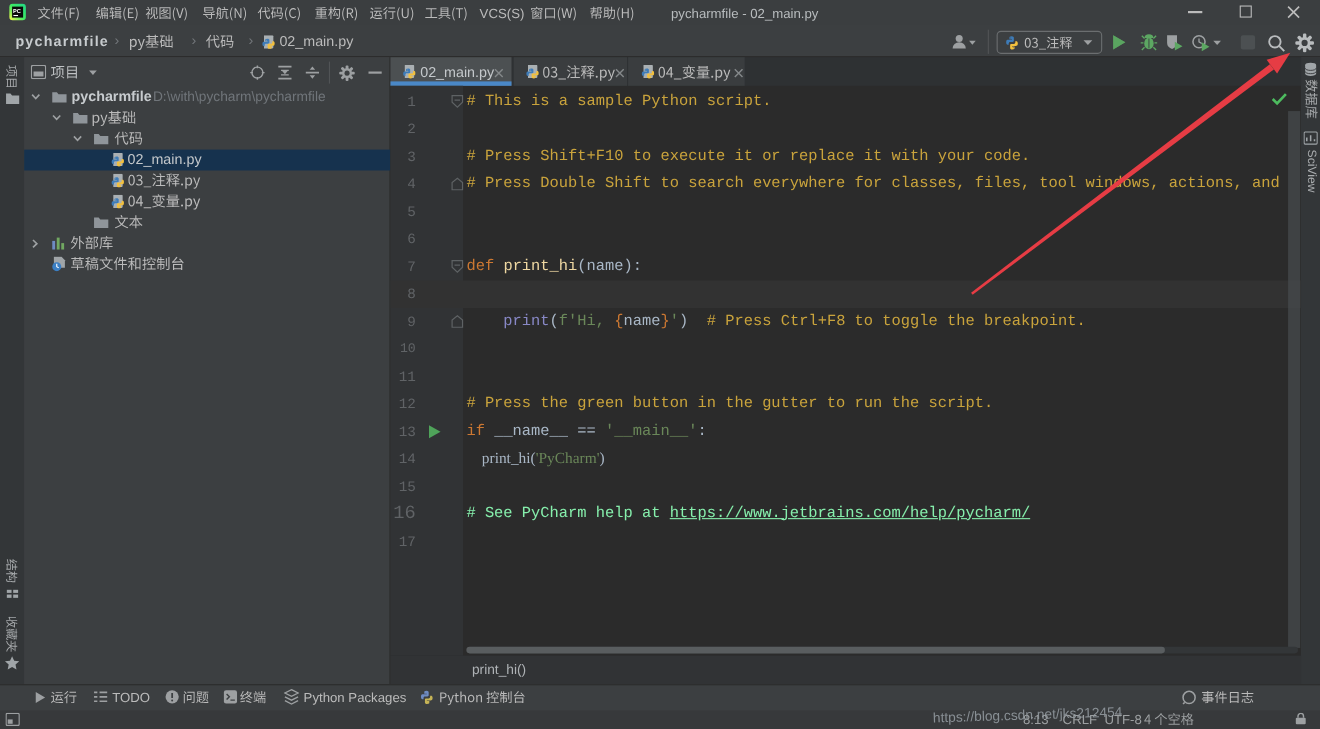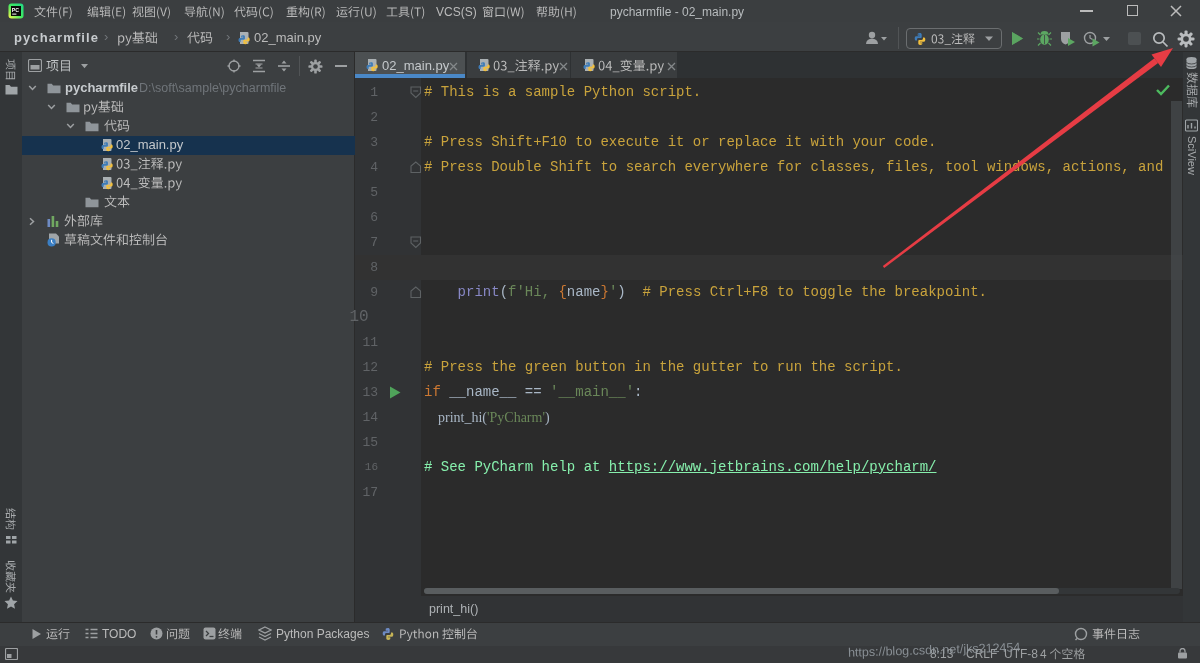--- a/index.html
+++ b/index.html
@@ -190,21 +190,21 @@
     </svg>
 <div class="abs" style="left:335px;top:65px;width:12px;height:1.6px;background:#9DA0A2"></div>
 <div class="abs" style="left:22px;top:136px;width:333px;height:19px;background:#16324E"></div>
 <svg class="abs" style="left:28px;top:84px" width="9" height="8">
       <path d="M1.2 2 L4.5 5.5 L7.8 2" fill="none" stroke="#9DA0A2" stroke-width="1.5"></path>
     </svg>
 <svg class="abs" style="left:47px;top:82.5px" width="14" height="11">
       <path d="M0.5 0.8 h4.2 l1.5 1.8 h7.3 v7.6 h-13 z" fill="#8F959A"></path>
     </svg>
 <div style="position:absolute;left:65px;top:78.2px;height:19.5px;line-height:19.5px;font-size:13px;color:#C7CBCE;font-weight:bold;font-family:'Liberation Sans', sans-serif;white-space:pre;">pycharmfile</div>
-<div style="position:absolute;left:139px;top:78.6px;height:18.8px;line-height:18.8px;font-size:12.5px;color:#70757A;font-family:'Liberation Sans', sans-serif;white-space:pre;">D:\soft\sample\pycharmfile</div>
+<div style="position:absolute;left:139px;top:78.6px;height:18.8px;line-height:18.8px;font-size:12.5px;color:#70757A;font-family:'Liberation Sans', sans-serif;white-space:pre;">D:\with\pycharm\pycharmfile</div>
 <svg class="abs" style="left:47px;top:103px" width="9" height="8">
       <path d="M1.2 2 L4.5 5.5 L7.8 2" fill="none" stroke="#9DA0A2" stroke-width="1.5"></path>
     </svg>
 <svg class="abs" style="left:66px;top:101.5px" width="14" height="11">
       <path d="M0.5 0.8 h4.2 l1.5 1.8 h7.3 v7.6 h-13 z" fill="#8F959A"></path>
     </svg>
 <svg style="position:absolute;left:83px;top:97.2px;overflow:visible" width="42" height="20">
       <path transform="translate(0,14.5)" d="M1.2 3.0H2.4V0.6L2.4 -0.7C3.0 -0.1 3.7 0.2 4.3 0.2C5.9 0.2 7.4 -1.2 7.4 -3.6C7.4 -5.8 6.4 -7.2 4.6 -7.2C3.7 -7.2 3.0 -6.8 2.3 -6.2H2.3L2.2 -7.1H1.2ZM4.1 -0.8C3.6 -0.8 3.0 -1.0 2.4 -1.6V-5.3C3.1 -5.9 3.7 -6.2 4.3 -6.2C5.6 -6.2 6.1 -5.2 6.1 -3.6C6.1 -1.9 5.3 -0.8 4.1 -0.8Z M9.4 3.0C10.8 3.0 11.5 2.0 12.0 0.6L14.7 -7.1H13.5L12.2 -3.1C12.1 -2.5 11.8 -1.8 11.7 -1.1H11.6C11.3 -1.8 11.1 -2.5 10.9 -3.1L9.5 -7.1H8.2L11.1 0.0L10.9 0.5C10.6 1.4 10.1 2.1 9.3 2.1C9.1 2.1 8.9 2.0 8.8 1.9L8.5 2.9C8.8 3.0 9.0 3.0 9.4 3.0Z M23.7 -10.9V-9.7H19.0V-10.9H18.0V-9.7H16.0V-8.8H18.0V-4.7H15.4V-3.8H18.3C17.5 -2.9 16.4 -2.1 15.3 -1.7C15.5 -1.5 15.8 -1.1 15.9 -0.9C17.2 -1.5 18.5 -2.6 19.3 -3.8H23.4C24.2 -2.7 25.5 -1.6 26.8 -1.1C26.9 -1.3 27.2 -1.7 27.4 -1.8C26.3 -2.2 25.2 -3.0 24.5 -3.8H27.2V-4.7H24.7V-8.8H26.7V-9.7H24.7V-10.9ZM19.0 -8.8H23.7V-8.0H19.0ZM20.8 -3.4V-2.3H18.1V-1.5H20.8V-0.1H16.4V0.7H26.3V-0.1H21.8V-1.5H24.5V-2.3H21.8V-3.4ZM19.0 -7.2H23.7V-6.3H19.0ZM19.0 -5.6H23.7V-4.7H19.0Z M28.5 -10.2V-9.3H30.1C29.7 -7.3 29.1 -5.5 28.2 -4.3C28.4 -4.0 28.6 -3.5 28.7 -3.2C28.9 -3.5 29.1 -3.9 29.3 -4.3V0.4H30.2V-0.6H32.6V-6.2H30.2C30.5 -7.2 30.8 -8.3 31.0 -9.3H32.9V-10.2ZM30.2 -5.3H31.8V-1.5H30.2ZM33.3 -4.5V0.2H39.0V0.9H39.9V-4.5H39.0V-0.7H37.1V-5.5H39.6V-9.7H38.7V-6.3H37.1V-10.8H36.2V-6.3H34.5V-9.7H33.6V-5.5H36.2V-0.7H34.3V-4.5Z" fill="#BBBBBB"></path>
     </svg>
 <svg class="abs" style="left:66px;top:122px" width="9" height="8">
@@ -304,27 +304,27 @@
 <div class="abs" style="left:355px;top:255px;width:828px;height:25px;background:#323232"></div>
 <div style="position:absolute;left:340px;top:82.5px;width:38px;height:19px;line-height:19px;font-size:13px;color:#606366;font-family:'Liberation Mono', monospace;text-align:right">1</div>
 <div style="position:absolute;left:340px;top:107.5px;width:38px;height:19px;line-height:19px;font-size:13px;color:#606366;font-family:'Liberation Mono', monospace;text-align:right">2</div>
 <div style="position:absolute;left:340px;top:132.5px;width:38px;height:19px;line-height:19px;font-size:13px;color:#606366;font-family:'Liberation Mono', monospace;text-align:right">3</div>
 <div style="position:absolute;left:340px;top:157.5px;width:38px;height:19px;line-height:19px;font-size:13px;color:#606366;font-family:'Liberation Mono', monospace;text-align:right">4</div>
 <div style="position:absolute;left:340px;top:182.5px;width:38px;height:19px;line-height:19px;font-size:13px;color:#606366;font-family:'Liberation Mono', monospace;text-align:right">5</div>
 <div style="position:absolute;left:340px;top:207.5px;width:38px;height:19px;line-height:19px;font-size:13px;color:#606366;font-family:'Liberation Mono', monospace;text-align:right">6</div>
 <div style="position:absolute;left:340px;top:232.5px;width:38px;height:19px;line-height:19px;font-size:13px;color:#606366;font-family:'Liberation Mono', monospace;text-align:right">7</div>
 <div style="position:absolute;left:340px;top:257.5px;width:38px;height:19px;line-height:19px;font-size:13px;color:#606366;font-family:'Liberation Mono', monospace;text-align:right">8</div>
 <div style="position:absolute;left:340px;top:282.5px;width:38px;height:19px;line-height:19px;font-size:13px;color:#606366;font-family:'Liberation Mono', monospace;text-align:right">9</div>
-<div style="position:absolute;left:340px;top:307.5px;width:38px;height:19px;line-height:19px;font-size:16px;color:#606366;font-family:'Liberation Mono', monospace;text-align:center">10</div>
+<div style="position:absolute;left:340px;top:307.5px;width:38px;height:19px;line-height:19px;font-size:12px;color:#606366;font-family:'Liberation Mono', monospace;text-align:right">10</div>
 <div style="position:absolute;left:340px;top:332.5px;width:38px;height:19px;line-height:19px;font-size:13px;color:#606366;font-family:'Liberation Mono', monospace;text-align:right">11</div>
 <div style="position:absolute;left:340px;top:357.5px;width:38px;height:19px;line-height:19px;font-size:13px;color:#606366;font-family:'Liberation Mono', monospace;text-align:right">12</div>
 <div style="position:absolute;left:340px;top:382.5px;width:38px;height:19px;line-height:19px;font-size:13px;color:#606366;font-family:'Liberation Mono', monospace;text-align:right">13</div>
 <div style="position:absolute;left:340px;top:407.5px;width:38px;height:19px;line-height:19px;font-size:13px;color:#606366;font-family:'Liberation Mono', monospace;text-align:right">14</div>
 <div style="position:absolute;left:340px;top:432.5px;width:38px;height:19px;line-height:19px;font-size:13px;color:#606366;font-family:'Liberation Mono', monospace;text-align:right">15</div>
-<div style="position:absolute;left:340px;top:457.5px;width:38px;height:19px;line-height:19px;font-size:11px;color:#606366;font-family:'Liberation Mono', monospace;text-align:right">16</div>
+<div style="position:absolute;left:340px;top:457.5px;width:38px;height:19px;line-height:19px;font-size:17px;color:#606366;font-family:'Liberation Mono', monospace;text-align:right">16</div>
 <div style="position:absolute;left:340px;top:482.5px;width:38px;height:19px;line-height:19px;font-size:13px;color:#606366;font-family:'Liberation Mono', monospace;text-align:right">17</div>
 <svg class="abs" style="left:410px;top:86px" width="12" height="13">
       <path d="M1 1 h9.5 v6 l-4.7 4.5 L1 7 z" fill="none" stroke="#5E6264" stroke-width="1.1"></path>
       <path d="M3.2 5 h5" stroke="#5E6264" stroke-width="1.1"></path>
     </svg>
 <svg class="abs" style="left:410px;top:161px" width="12" height="13">
       <path d="M1 11.5 V5 L5.8 1 L10.5 5 V11.5 z" fill="none" stroke="#5E6264" stroke-width="1.1"></path>
     </svg>
 <svg class="abs" style="left:410px;top:236px" width="12" height="13">
       <path d="M1 1 h9.5 v6 l-4.7 4.5 L1 7 z" fill="none" stroke="#5E6264" stroke-width="1.1"></path>
@@ -332,20 +332,21 @@
     </svg>
 <svg class="abs" style="left:410px;top:286px" width="12" height="13">
       <path d="M1 11.5 V5 L5.8 1 L10.5 5 V11.5 z" fill="none" stroke="#5E6264" stroke-width="1.1"></path>
     </svg>
 <svg class="abs" style="left:389px;top:386px" width="12" height="13">
       <path d="M1 0.5 L11.5 6.5 L1 12.5 z" fill="#4FA35A"></path>
     </svg>
 <div style="position:absolute;left:424px;top:79.5px;height:25px;line-height:25px;font-size:14px;font-family:'Liberation Mono', monospace;white-space:pre;color:#A9B7C6"><span style="color:#C9A33C"># This is a sample Python script.</span></div>
 <div style="position:absolute;left:424px;top:129.5px;height:25px;line-height:25px;font-size:14px;font-family:'Liberation Mono', monospace;white-space:pre;color:#A9B7C6"><span style="color:#C9A33C"># Press Shift+F10 to execute it or replace it with your code.</span></div>
 <div style="position:absolute;left:424px;top:154.5px;height:25px;line-height:25px;font-size:14px;font-family:'Liberation Mono', monospace;white-space:pre;color:#A9B7C6"><span style="color:#C9A33C"># Press Double Shift to search everywhere for classes, files, tool windows, actions, and</span></div>
+<div style="position:absolute;left:424px;top:229.5px;height:25px;line-height:25px;font-size:14px;font-family:'Liberation Mono', monospace;white-space:pre;color:#A9B7C6"><span style="color:#CC7832">def</span> <span style="color:#EFD8A2">print_hi</span>(name):</div>
 <div style="position:absolute;left:424px;top:279.5px;height:25px;line-height:25px;font-size:14px;font-family:'Liberation Mono', monospace;white-space:pre;color:#A9B7C6">    <span style="color:#8888C6">print</span>(<span style="color:#6A8759">f'Hi, </span><span style="color:#CC7832">{</span>name<span style="color:#CC7832">}</span><span style="color:#6A8759">'</span>)  <span style="color:#C9A33C"># Press Ctrl+F8 to toggle the breakpoint.</span></div>
 <div style="position:absolute;left:424px;top:379.5px;height:25px;line-height:25px;font-size:14px;font-family:'Liberation Mono', monospace;white-space:pre;color:#A9B7C6"><span style="color:#CC7832">if</span> __name__ == <span style="color:#6A8759">'__main__'</span>:</div>
 <div style="position:absolute;left:424px;top:354.5px;height:25px;line-height:25px;font-size:14px;font-family:'Liberation Mono', monospace;white-space:pre;color:#A9B7C6"><span style="color:#C9A33C"># Press the green button in the gutter to run the script.</span></div>
 <div style="position:absolute;left:424px;top:404.5px;height:25px;line-height:25px;font-size:14px;font-family:Liberation Serif, serif;white-space:pre;color:#A9B7C6">    print_hi(<span style="color:#6A8759">'PyCharm'</span>)</div>
 <div style="position:absolute;left:424px;top:454.5px;height:25px;line-height:25px;font-size:14px;font-family:'Liberation Mono', monospace;white-space:pre;color:#A9B7C6"><span style="color:#86efac"># See PyCharm help at <span style="text-decoration:underline">https://www.jetbrains.com/help/pycharm/</span></span></div>
 <svg class="abs" style="left:1155px;top:83px" width="16" height="14">
       <path d="M2 7 L6 11 L14 2.5" fill="none" stroke="#4DBB5F" stroke-width="2.4"></path>
     </svg>
 <div class="abs" style="left:1171px;top:101px;width:11px;height:488px;background:#474B4D;opacity:.75"></div>
 <div class="abs" style="left:424px;top:588px;width:756px;height:6px;background:#333638;border-radius:3px"></div>

